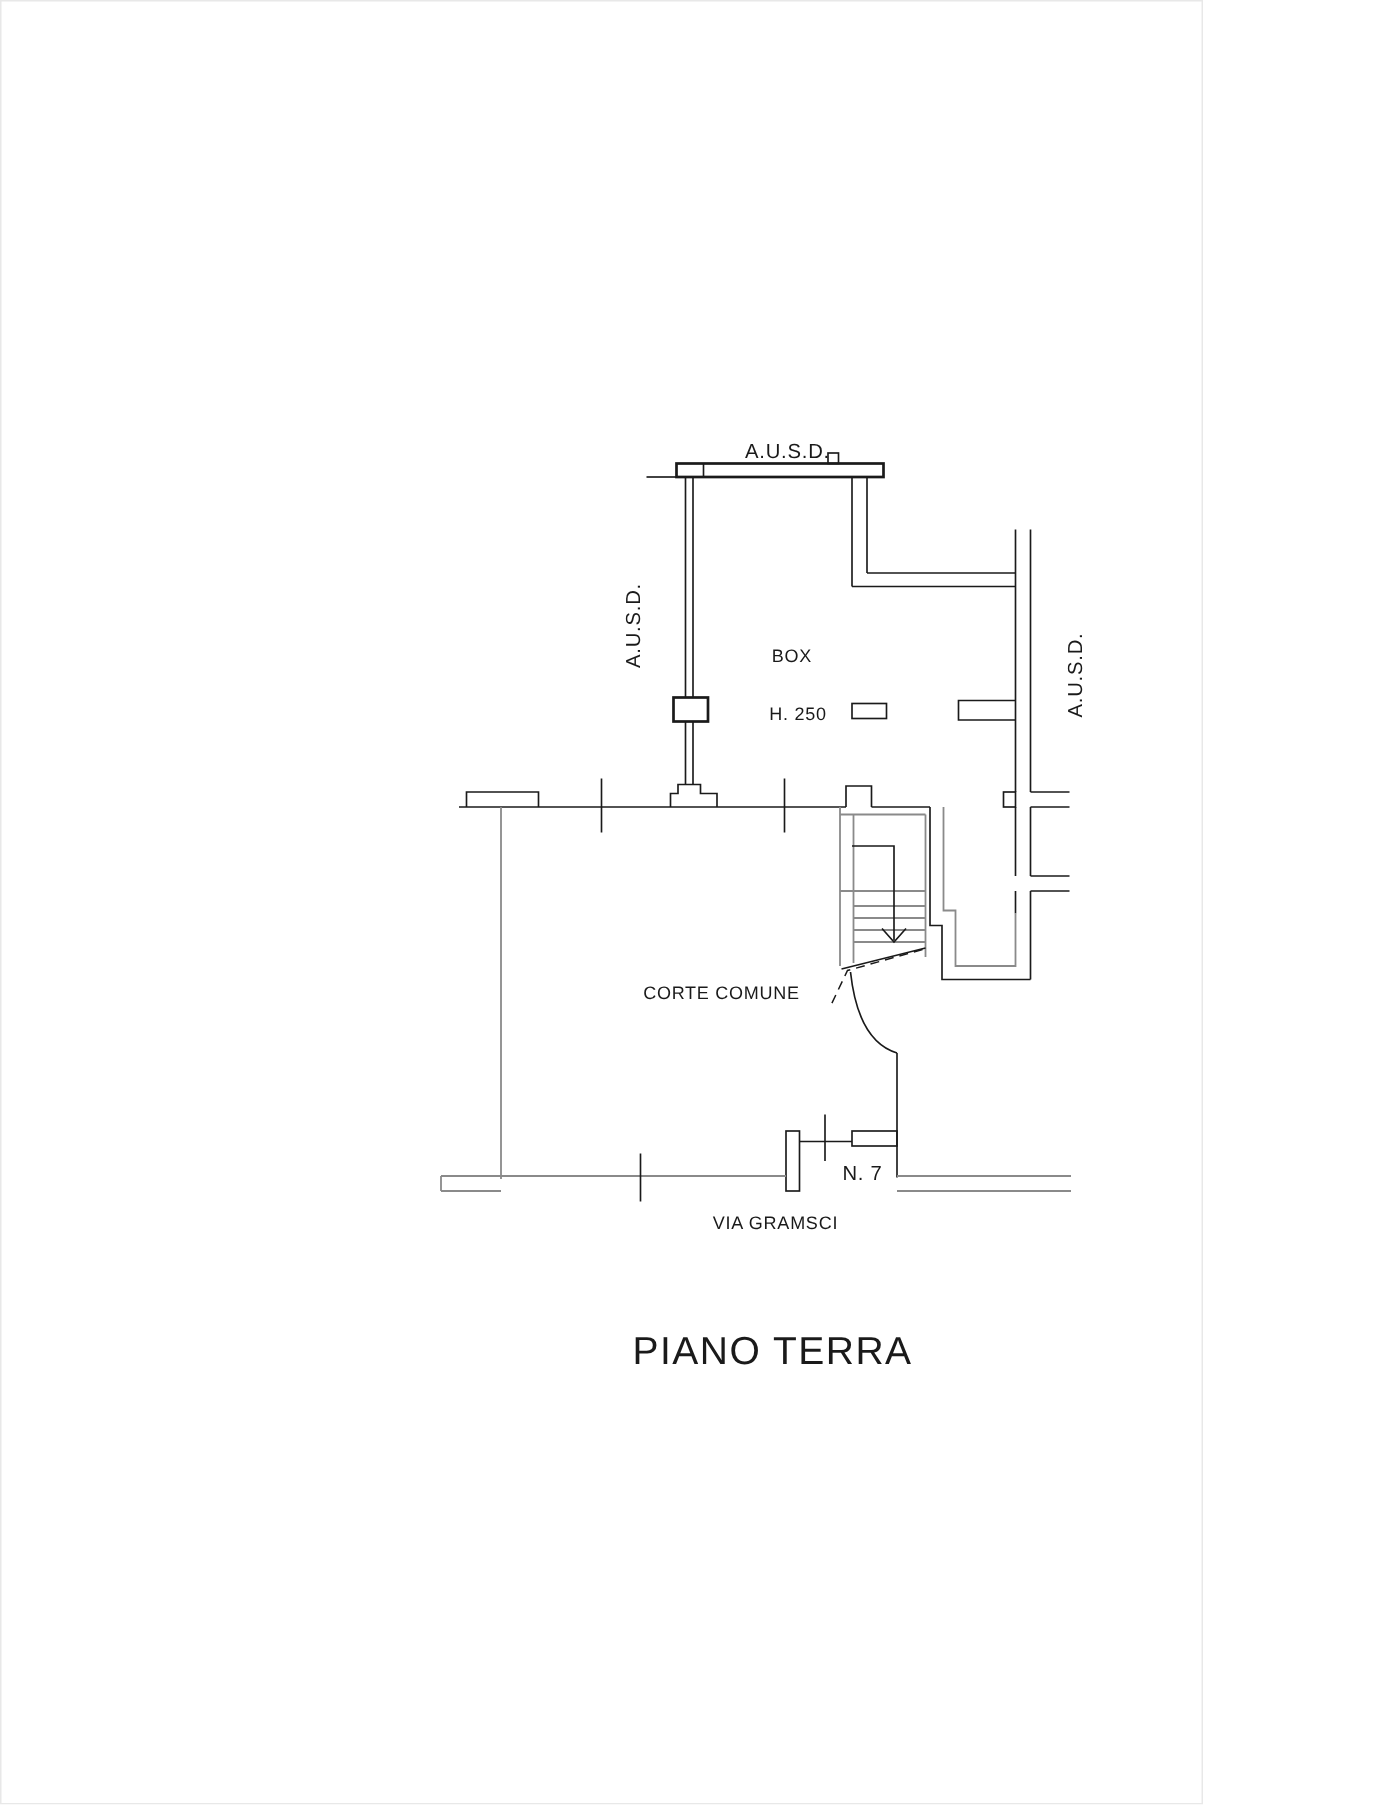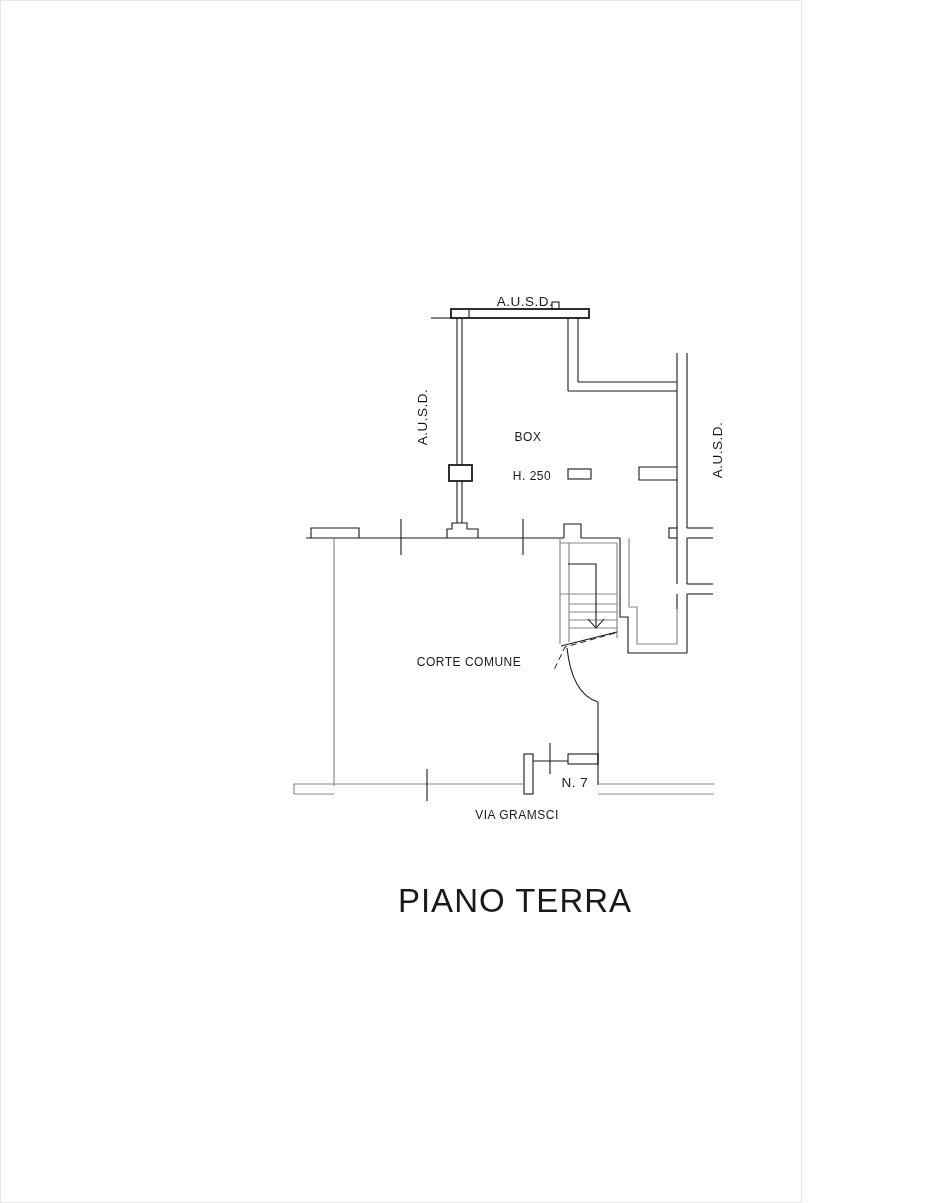--- a/index.html
+++ b/index.html
@@ -16,21 +16,21 @@
   .lbl{
     position:absolute;
     color:#1a1a1a;
     white-space:nowrap;
     transform:translate(-50%,-50%);
     letter-spacing:0.5px;
   }
   .lbl.rot{transform:translate(-50%,-50%) rotate(-90deg);}
   .f13{font-size:13.5px;}
   .f14{font-size:12px;}
-  .title{font-size:33px;letter-spacing:1px;}
+  .title{font-size:26px;letter-spacing:1px;}
   svg line, svg path, svg polyline, svg rect{fill:none;}
   .k{stroke:#1a1a1a;stroke-width:1.8;}
   .k1{stroke:#1a1a1a;stroke-width:1.1;}
   .g{stroke:#8a8a8a;stroke-width:1.2;}
   .wfill{fill:#ffffff;}
   .dash{stroke:#1a1a1a;stroke-width:1;stroke-dasharray:6 4;}
 </style>
 </head>
 <body>
 
@@ -136,20 +136,20 @@
   <div class="lbl f13" style="left:524px;top:300px;">A.U.S.D.</div>
 
   <div class="lbl rot f13" style="left:421px;top:416px;">A.U.S.D.</div>
 
   <div class="lbl rot f13" style="left:716px;top:449px;">A.U.S.D.</div>
 
   <div class="lbl f14" style="left:527px;top:436px;">BOX</div>
 
   <div class="lbl f14" style="left:531px;top:459px;margin-top:16px;">H. 250</div>
 
-  <div class="lbl f14" style="left:468px;top:661px;">CORTE COMUNE</div>
+  <div class="lbl f14" style="left:480px;top:661px;">CORTE COMUNE</div>
 
   <div class="lbl f13" style="left:574px;top:781px;">N. 7</div>
 
   <div class="lbl f14" style="left:516px;top:814px;">VIA GRAMSCI</div>
 
   <div class="lbl title" style="left:514px;top:900px;">PIANO TERRA</div>
 </div>
 
 </body></html>

